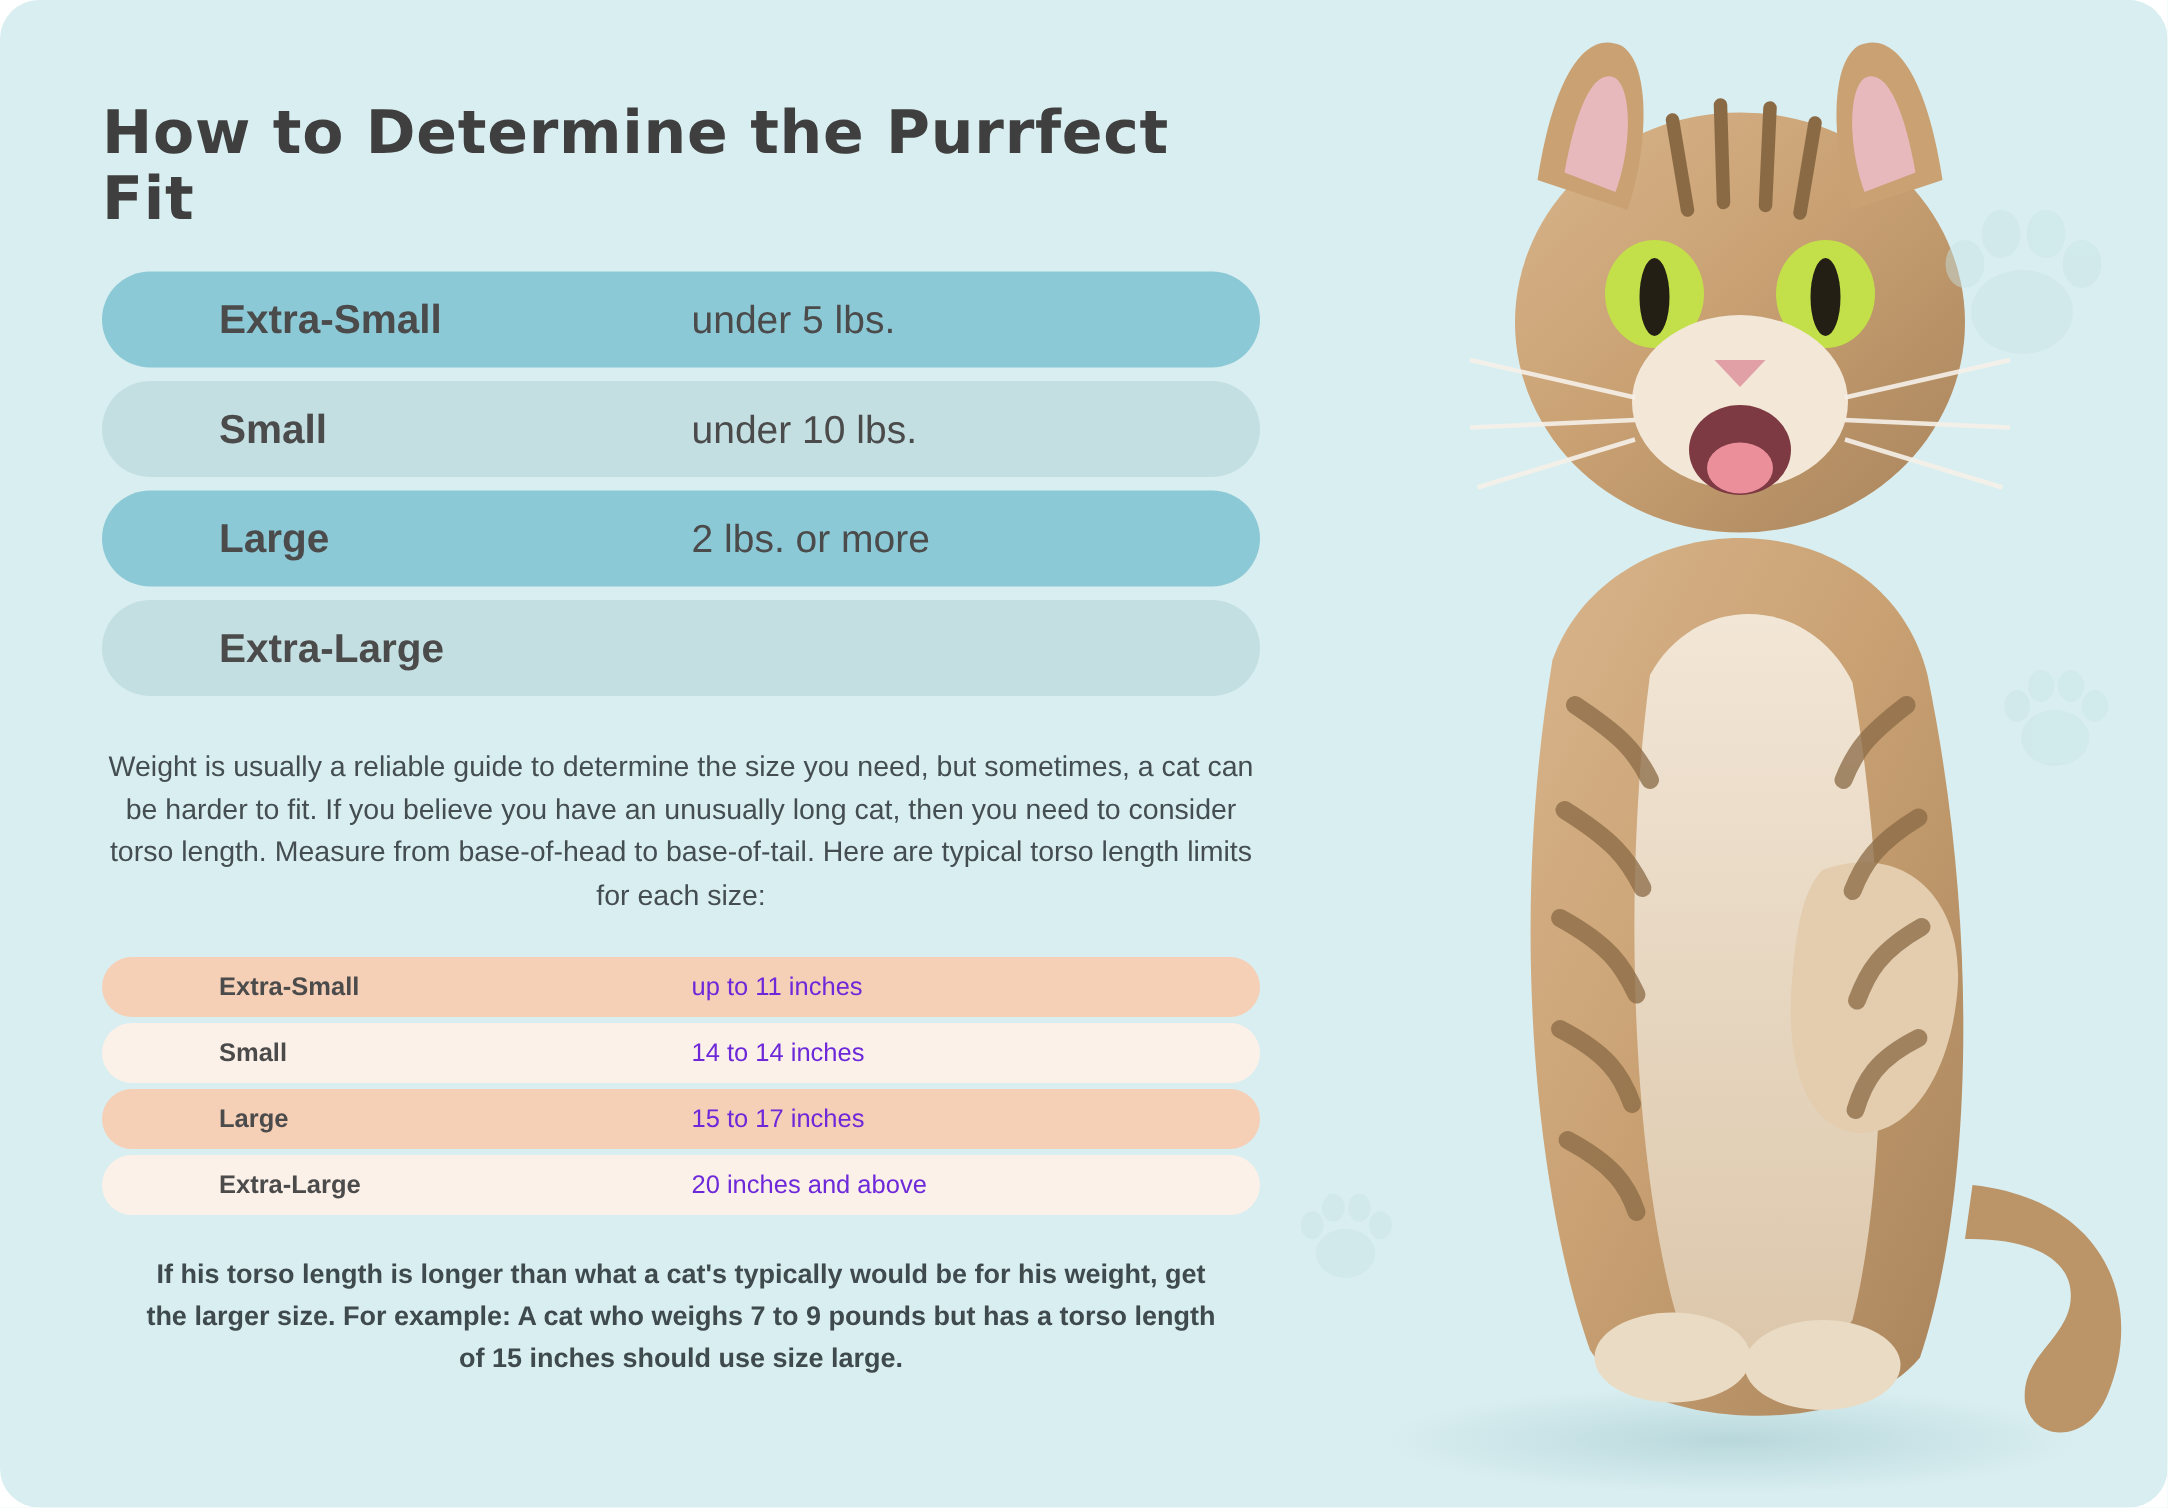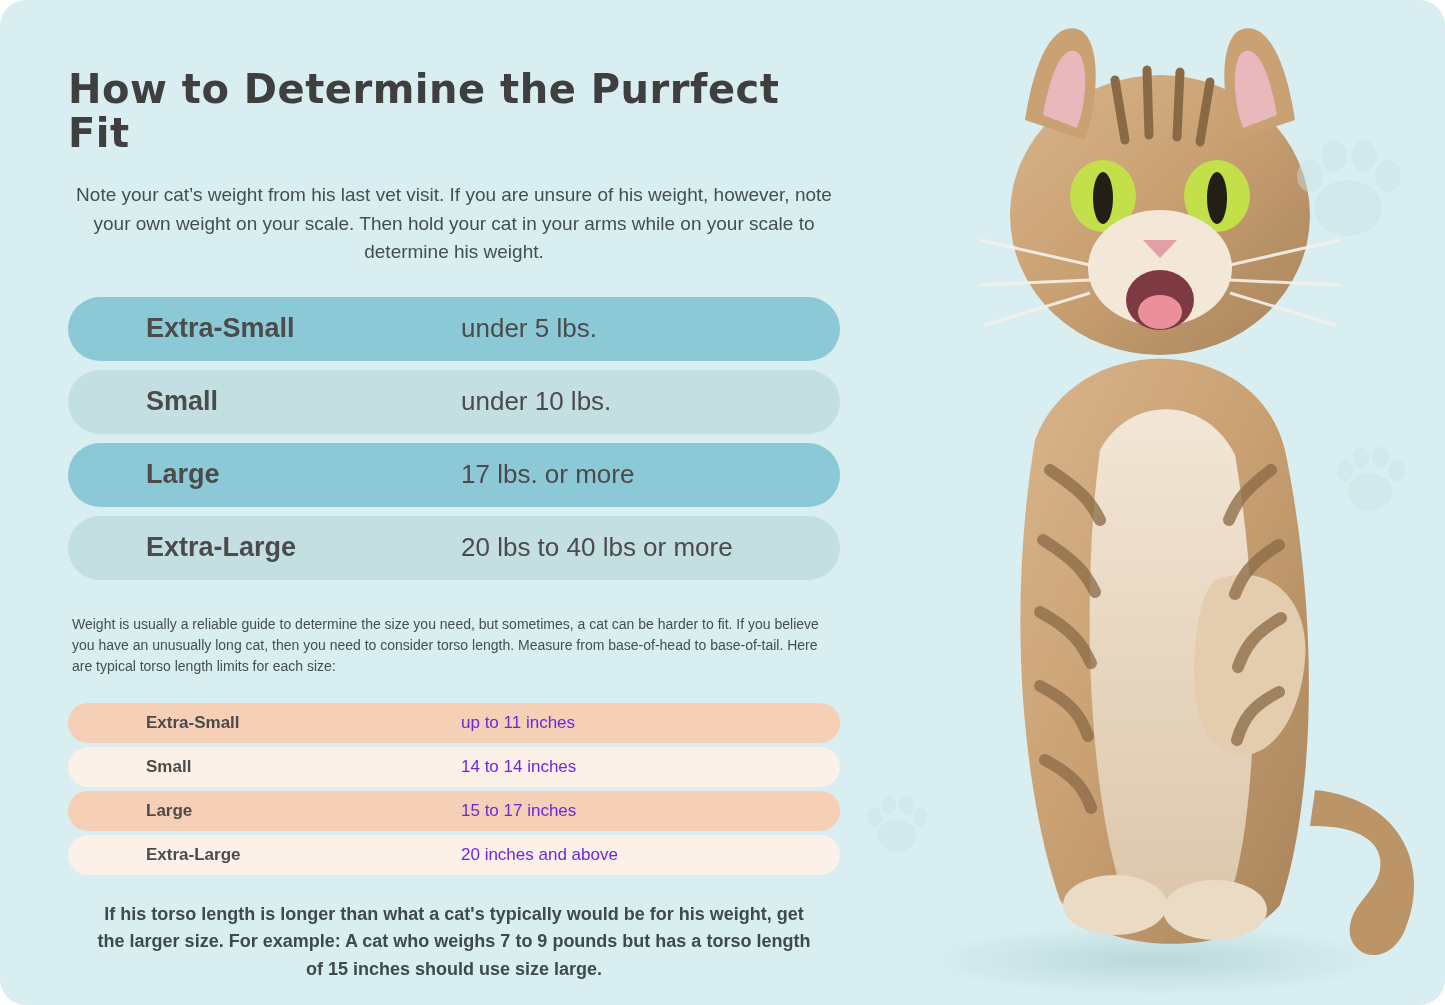--- a/index.html
+++ b/index.html
@@ -66,23 +66,24 @@
     width: 315px;
     font-size: 27px;
     font-weight: bold;
     color: #4b4b4b;
   }
   .w-value {
     font-size: 26px;
     color: #4b4b4b;
   }
   .mid-note {
-    font-size: 14px;
+    font-size: 19px;
     line-height: 1.5;
     color: #444e52;
+    text-align: center;
     margin: 34px 0 26px 0;
     padding: 0 4px;
   }
   .torso-table { margin-bottom: 0; }
   .t-row {
     display: flex;
     align-items: center;
     height: 40px;
     border-radius: 22px;
     margin-bottom: 4px;
@@ -216,38 +217,36 @@
       <ellipse cx="46" cy="26" rx="13" ry="16" fill="#c8e4e7"></ellipse>
       <ellipse cx="76" cy="26" rx="13" ry="16" fill="#c8e4e7"></ellipse>
       <ellipse cx="100" cy="46" rx="13" ry="16" fill="#c8e4e7"></ellipse>
     </svg>
   </div>
 
   <div id="content">
 
     <h1 id="title">How to Determine the Purrfect Fit</h1>
 
-    <p class="intro">Note your cat’s weight from his last vet visit. If you are unsure of his weight, however, note your own weight on your scale. Then hold your cat in your arms while on your scale to determine his weight.</p>
 
     <div class="weight-table">
       <div class="w-row odd">
         <div class="w-label">Extra-Small</div>
         <div class="w-value">under 5 lbs.</div>
       </div>
       <div class="w-row even">
         <div class="w-label">Small</div>
         <div class="w-value">under 10 lbs.</div>
       </div>
       <div class="w-row odd">
         <div class="w-label">Large</div>
-        <div class="w-value">17 lbs. or more</div>
+        <div class="w-value">2 lbs. or more</div>
       </div>
       <div class="w-row even">
         <div class="w-label">Extra-Large</div>
-        <div class="w-value">20 lbs to 40 lbs or more</div>
       </div>
     </div>
 
     <p class="mid-note">Weight is usually a reliable guide to determine the size you need, but sometimes, a cat can be harder to fit. If you believe you have an unusually long cat, then you need to consider torso length. Measure from base-of-head to base-of-tail. Here are typical torso length limits for each size:</p>
 
     <div class="torso-table">
       <div class="t-row odd">
         <div class="t-label">Extra-Small</div>
         <div class="t-value">up to 11 inches</div>
       </div>

